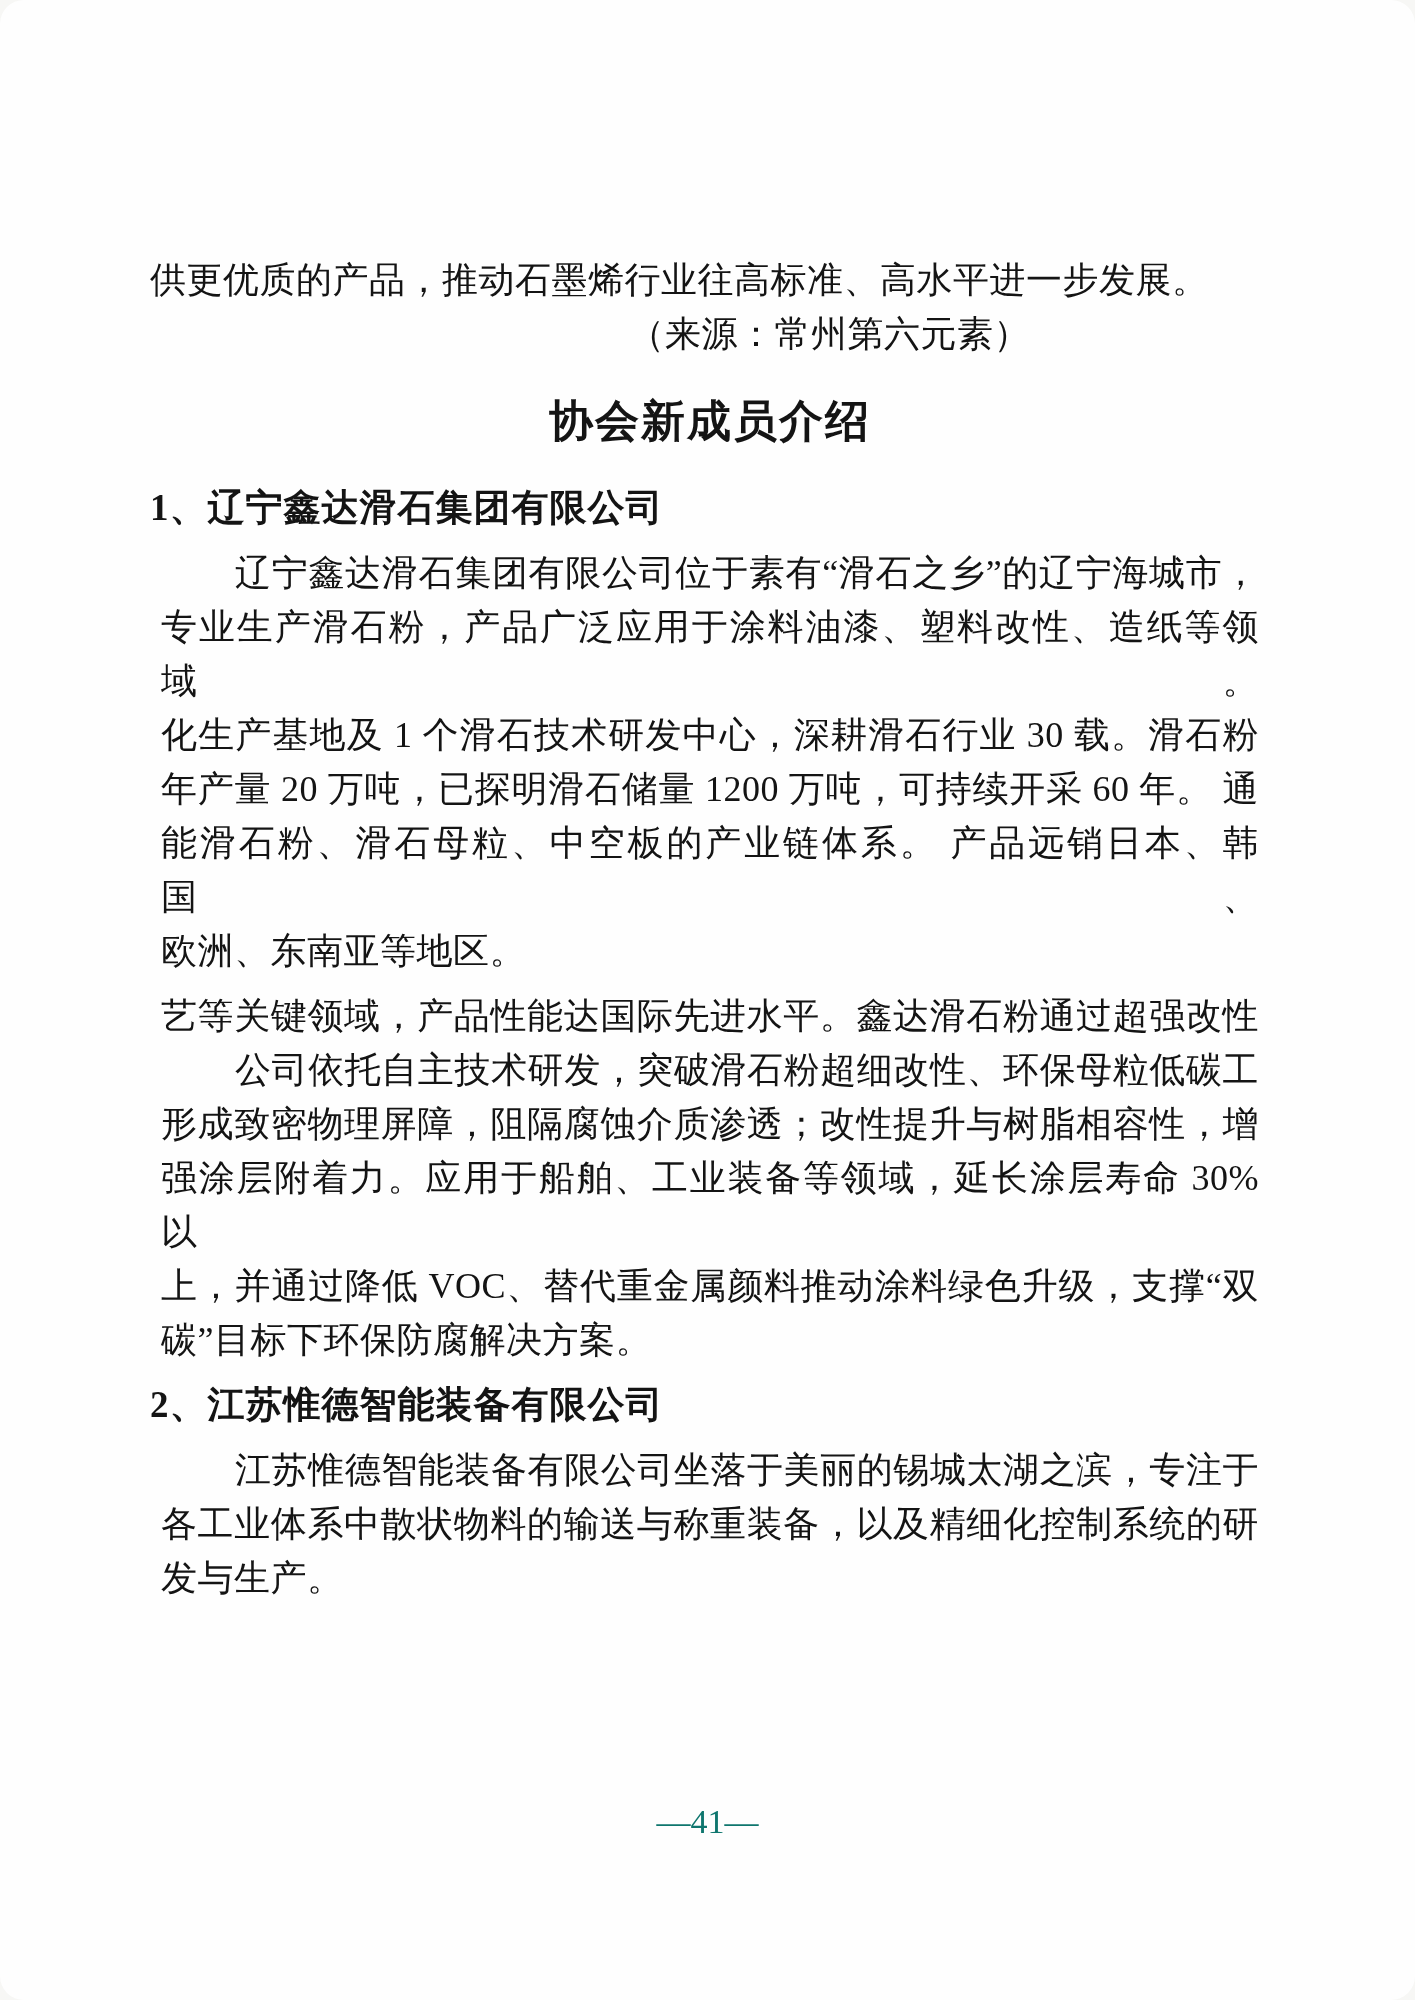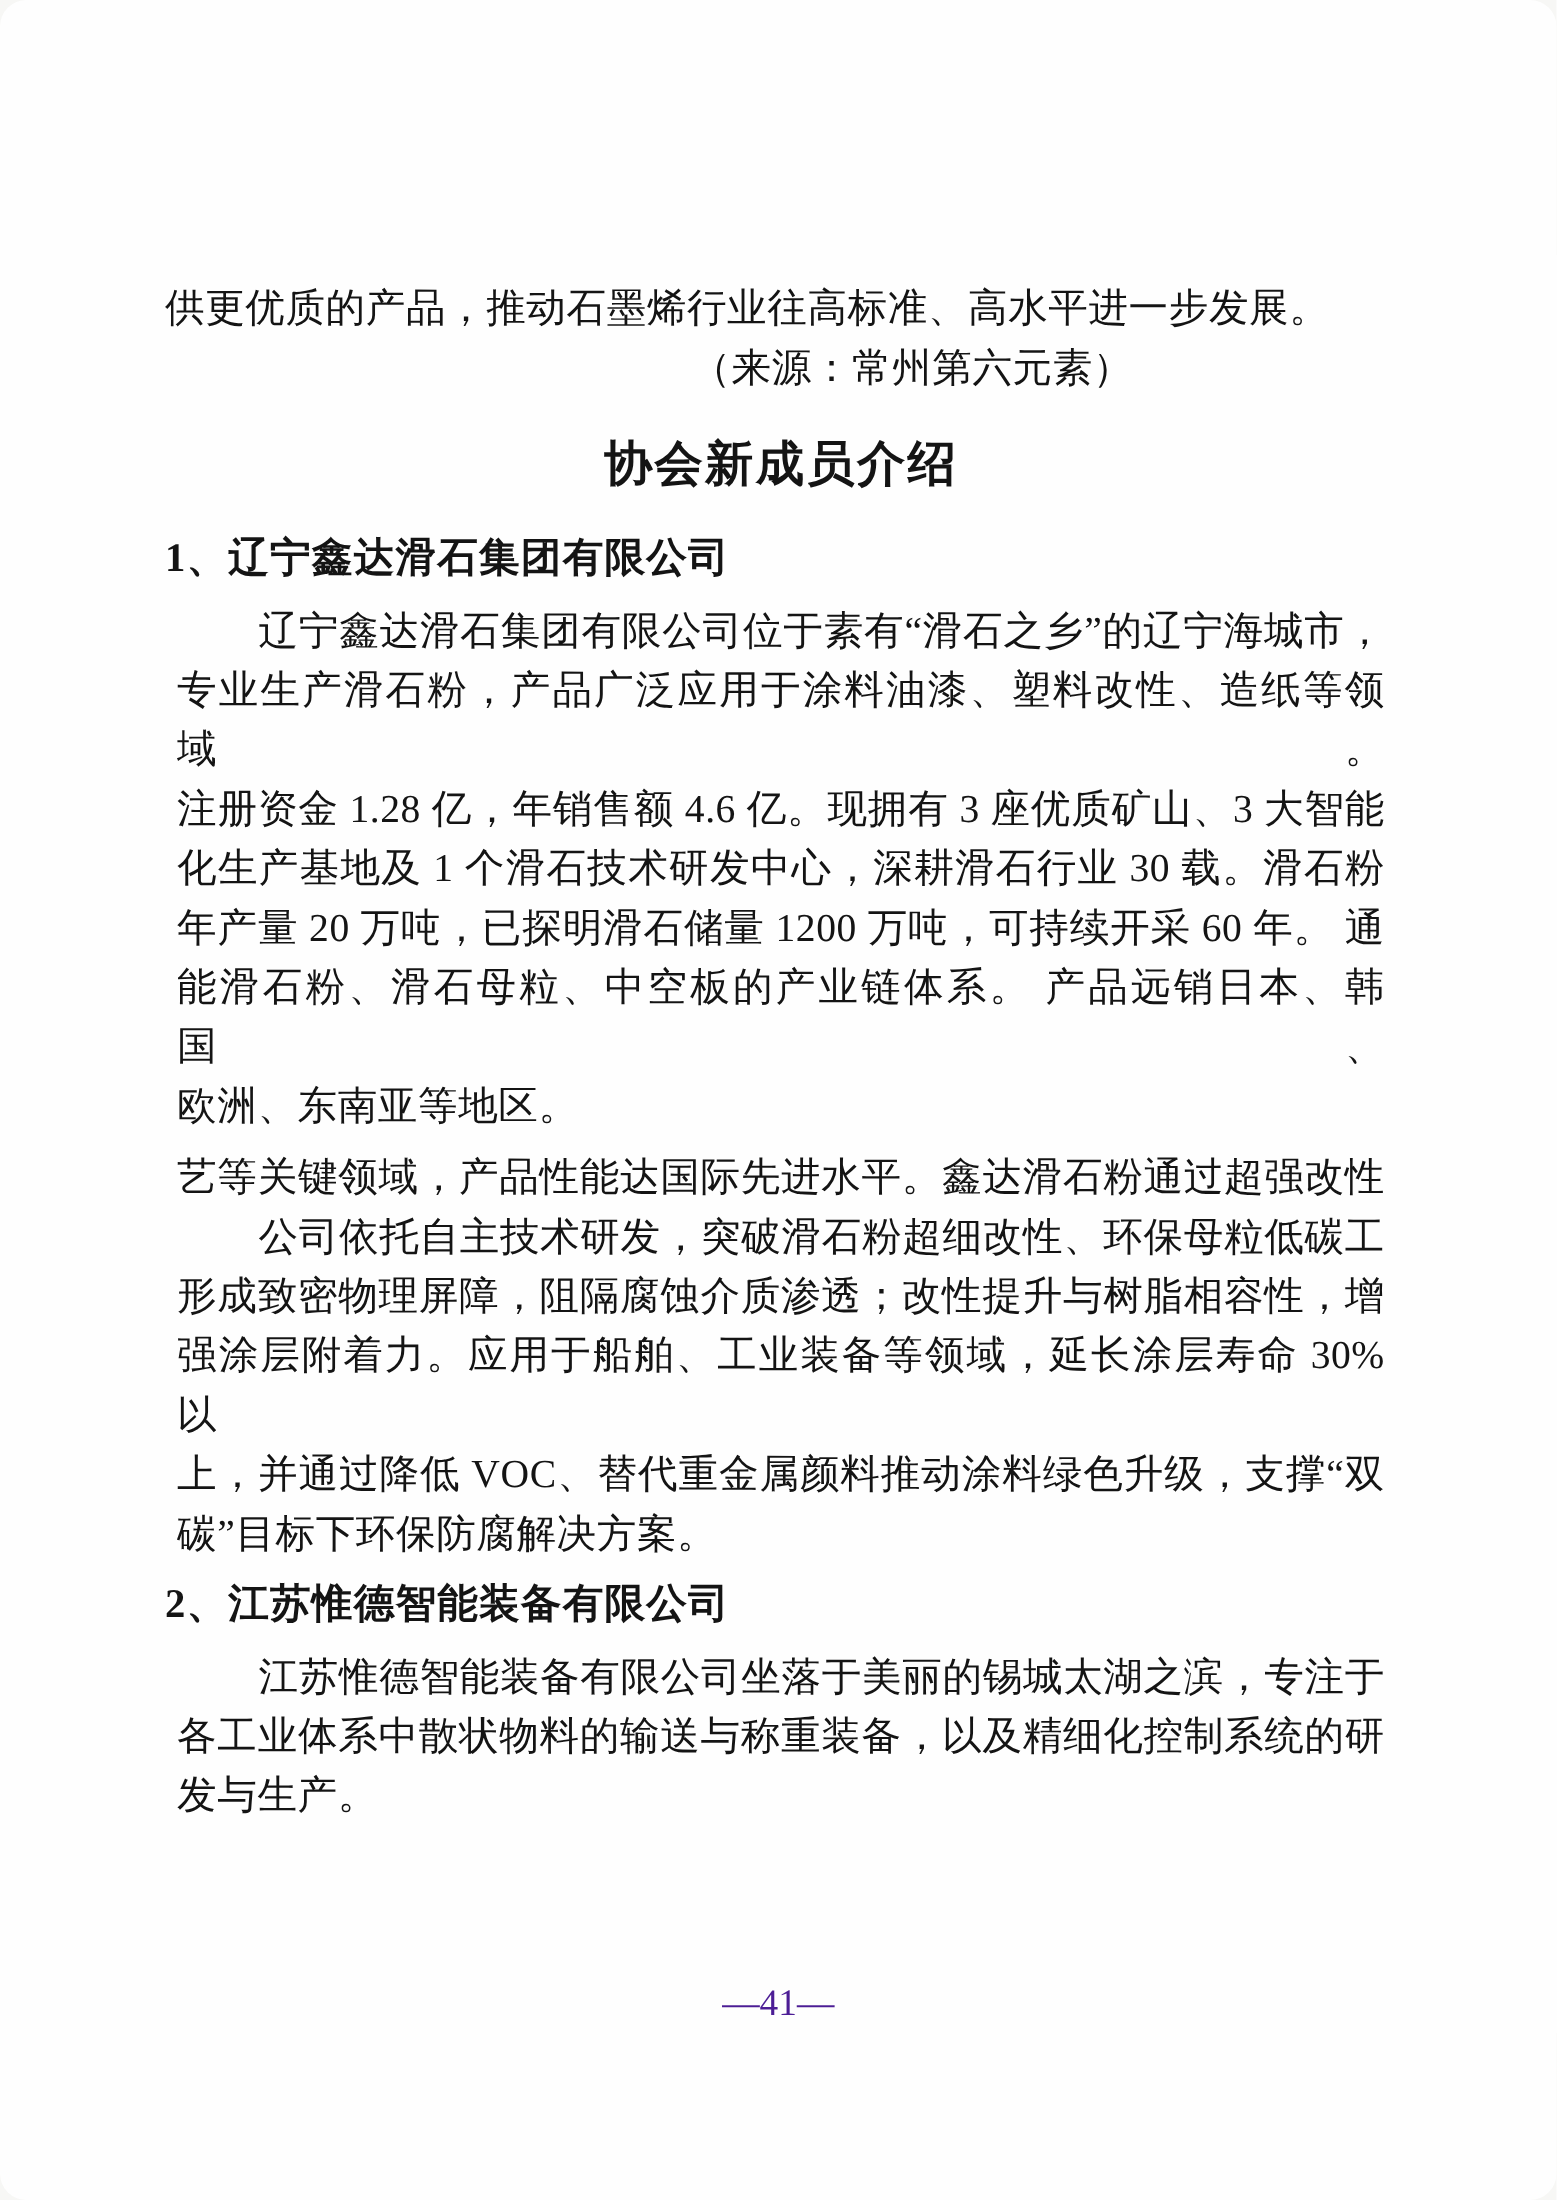--- a/index.html
+++ b/index.html
@@ -56,42 +56,41 @@
     letter-spacing:1px;
   }
   .paragraph{ margin:11px; }
   .page-footer{
     position:absolute;
     left:0; right:0;
     top:1800px;
     text-align:center;
     font-size:34px;
     line-height:44px;
-    color:#4c1d95;
+    color:#0f766e;
   }
 </style>
 </head>
 <body>
 
 <div class="page">
   <div class="text-block">
 
     <div class="line intro-line">供更优质的产品，推动石墨烯行业往高标准、高水平进一步发展。</div>
 
     <div class="source-line">（来源：常州第六元素）</div>
 
     <div class="doc-title">协会新成员介绍</div>
 
     <div>
         <section class="section">
           <div class="heading">1、辽宁鑫达滑石集团有限公司</div>
           <div class="paragraph">
             <div class="line fill indent">辽宁鑫达滑石集团有限公司位于素有“滑石之乡”的辽宁海城市，</div>
             <div class="line fill">专业生产滑石粉，产品广泛应用于涂料油漆、塑料改性、造纸等领域。</div>
-            <div class="line fill">注册资金 1.28 亿，年销售额 4.6 亿。现拥有 3 座优质矿山、3 大智能</div>
             <div class="line fill">化生产基地及 1 个滑石技术研发中心，深耕滑石行业 30 载。滑石粉</div>
             <div class="line fill">年产量 20 万吨，已探明滑石储量 1200 万吨，可持续开采 60 年。 通</div>
             <div class="line fill">能滑石粉、滑石母粒、中空板的产业链体系。 产品远销日本、韩国、</div>
             <div class="line">欧洲、东南亚等地区。</div>
           </div>
           <div class="paragraph">
             <div class="line fill">艺等关键领域，产品性能达国际先进水平。鑫达滑石粉通过超强改性</div>
             <div class="line fill indent">公司依托自主技术研发，突破滑石粉超细改性、环保母粒低碳工</div>
             <div class="line fill">形成致密物理屏障，阻隔腐蚀介质渗透；改性提升与树脂相容性，增</div>
             <div class="line fill">强涂层附着力。应用于船舶、工业装备等领域，延长涂层寿命 30%以</div>

